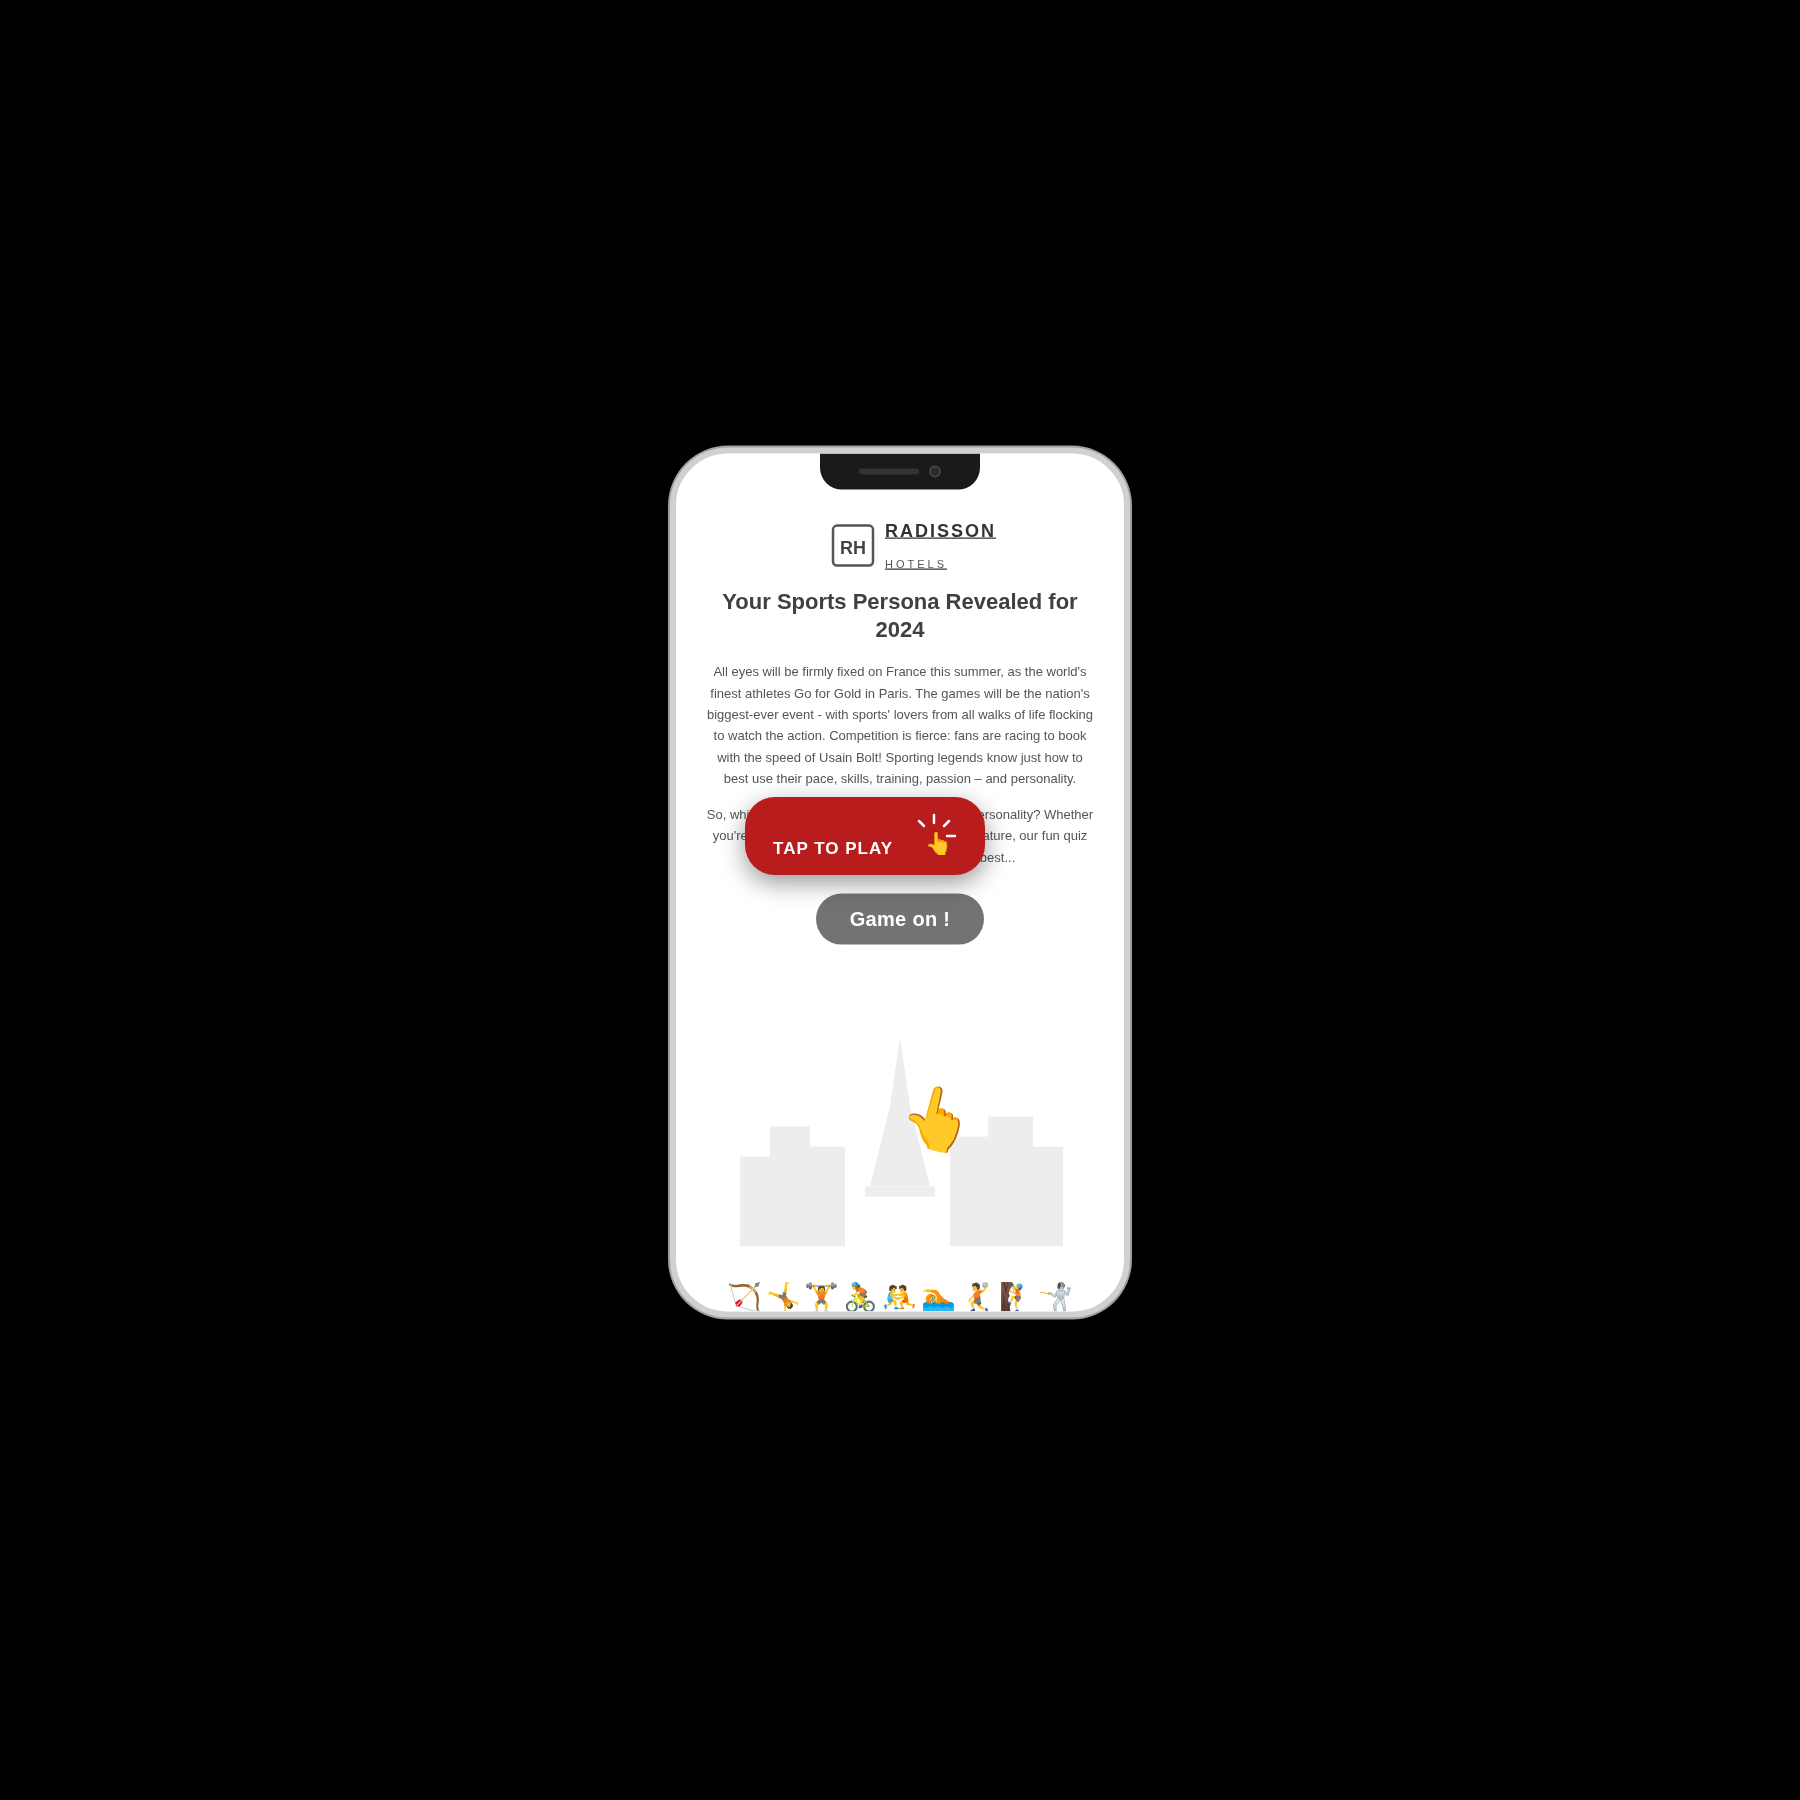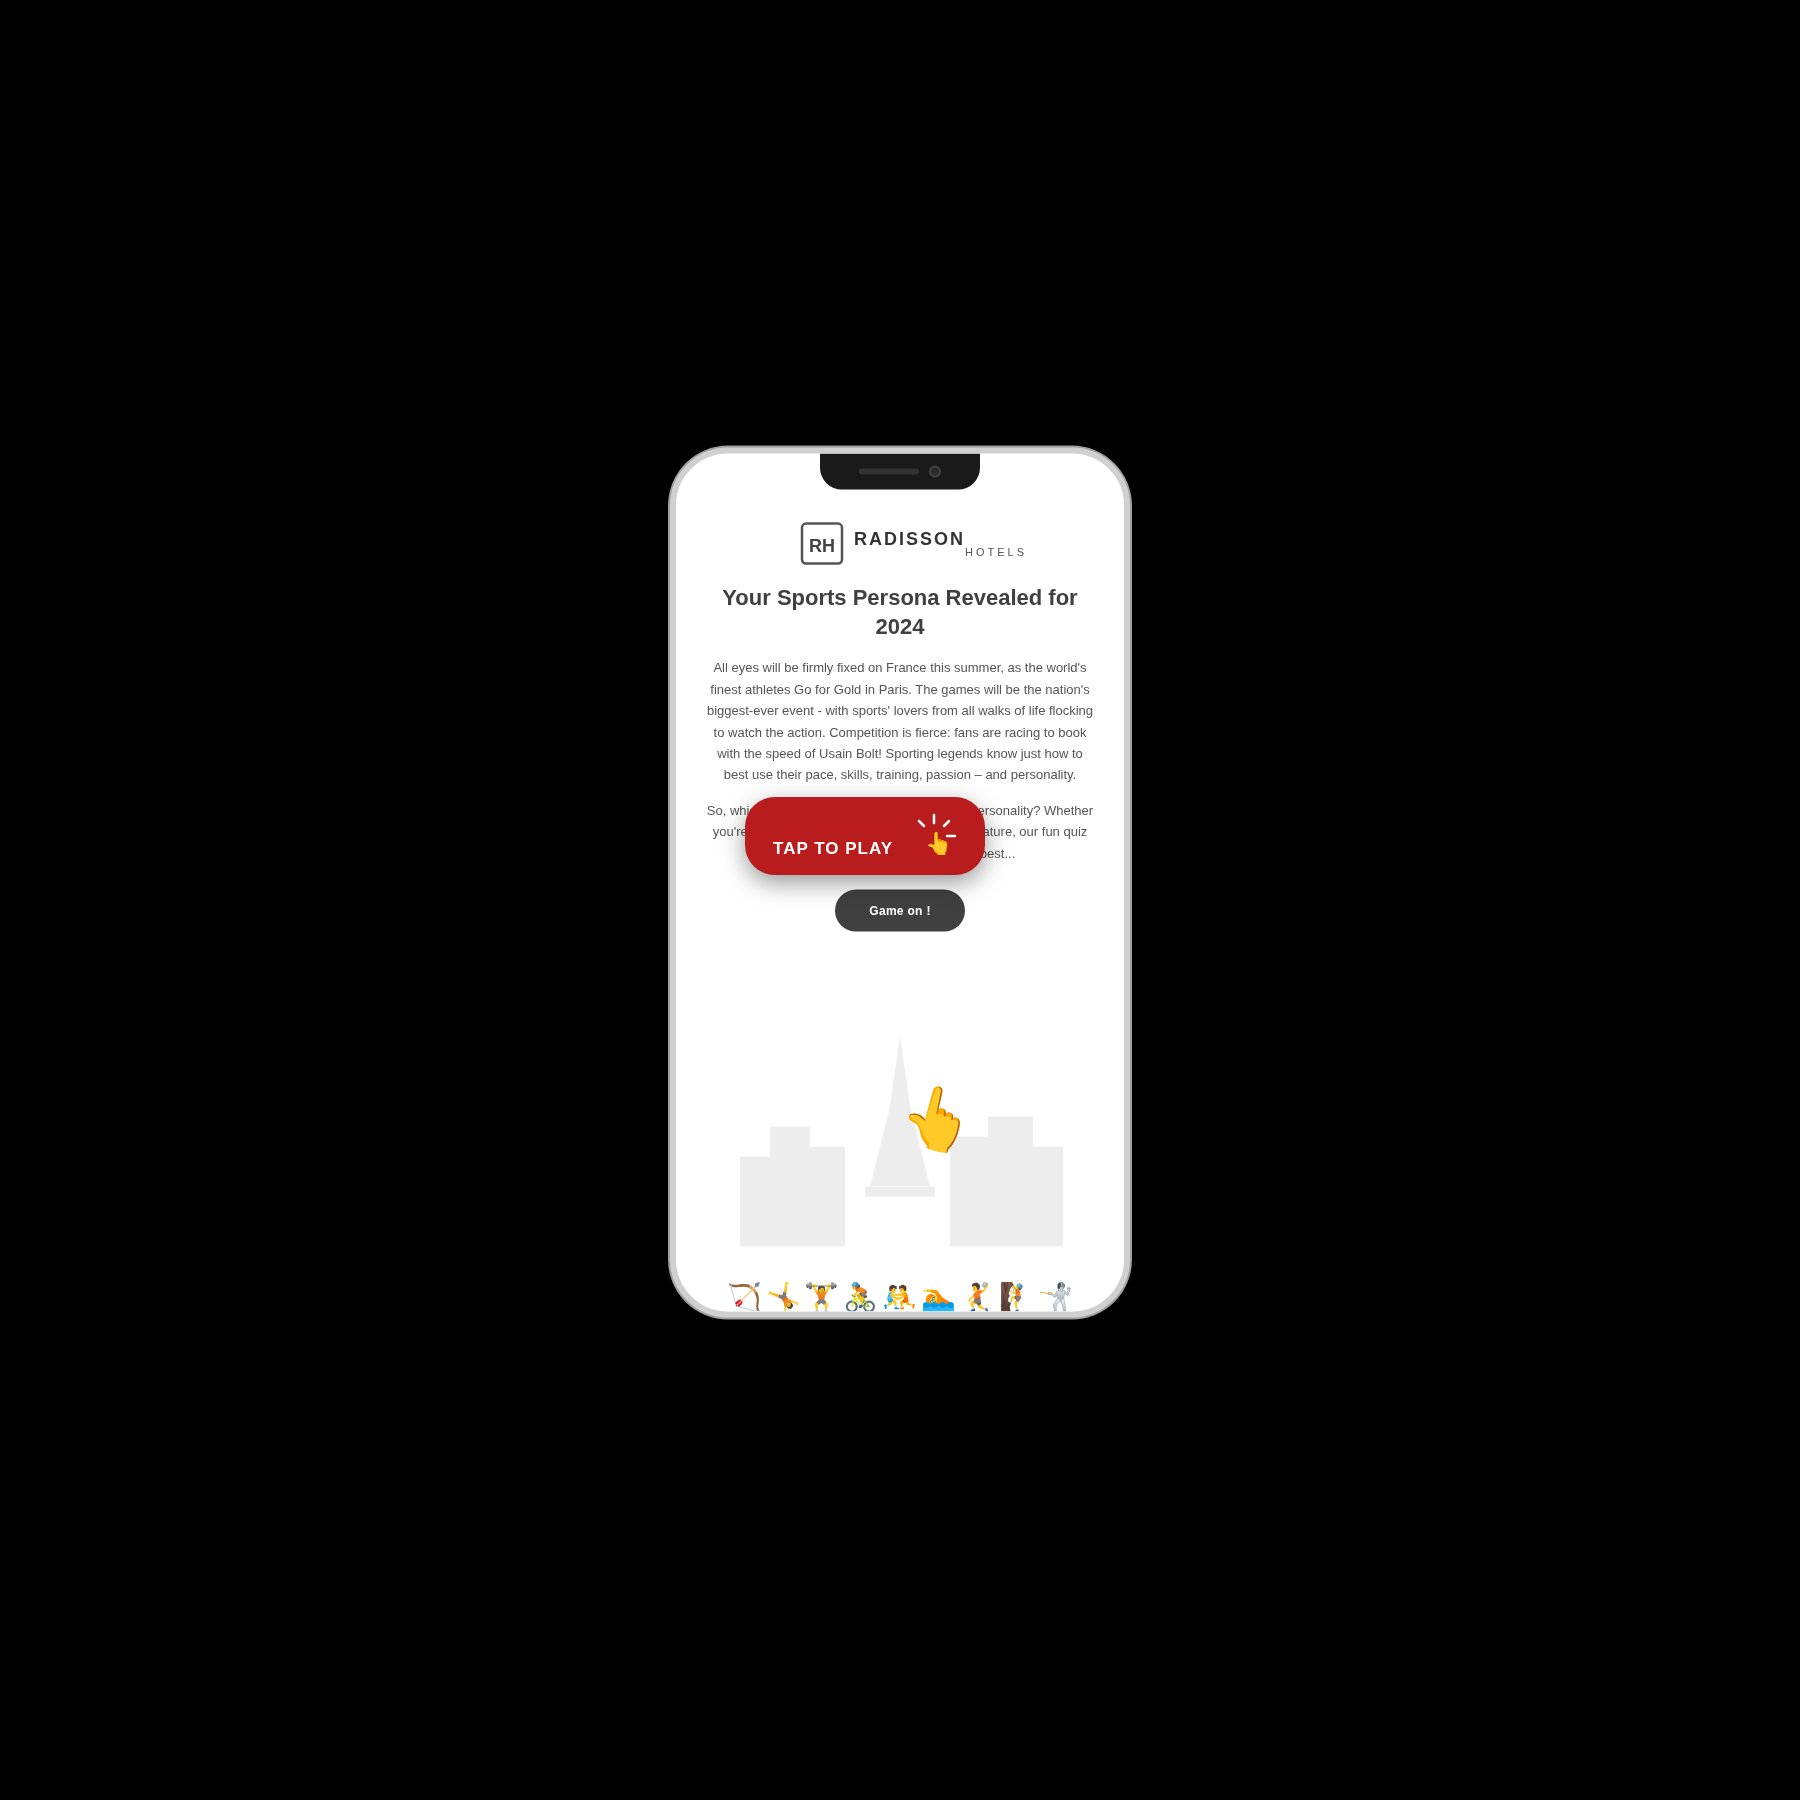--- a/index.html
+++ b/index.html
@@ -127,22 +127,23 @@
       padding-left: 27px;
     }
 
     .logo-icon {
       width: 44px;
       height: 44px;
     }
 
     .logo-text {
       display: flex;
-      flex-direction: row;
+      flex-direction: column;
       line-height: 1.1;
+      text-decoration: underline;
     }
 
     .logo-radisson {
       font-size: 18px;
       font-weight: 700;
       letter-spacing: 2px;
       color: #333;
     }
 
     .logo-hotels {
@@ -183,26 +184,26 @@
     .body-text-2 {
       font-size: 13px;
       color: #555;
       line-height: 1.65;
       text-align: center;
       margin-bottom: 26px;
     }
 
     
     .cta-button {
-      background: #404040;
+      background: #737373;
       color: #fff;
       border: none;
       border-radius: 30px;
       padding: 14px 34px;
-      font-size: 12px;
+      font-size: 20px;
       font-weight: 600;
       cursor: pointer;
       letter-spacing: 0.3px;
       margin-bottom: 20px;
     }
 
     
     .athletes-strip {
       position: absolute;
       bottom: 0;

